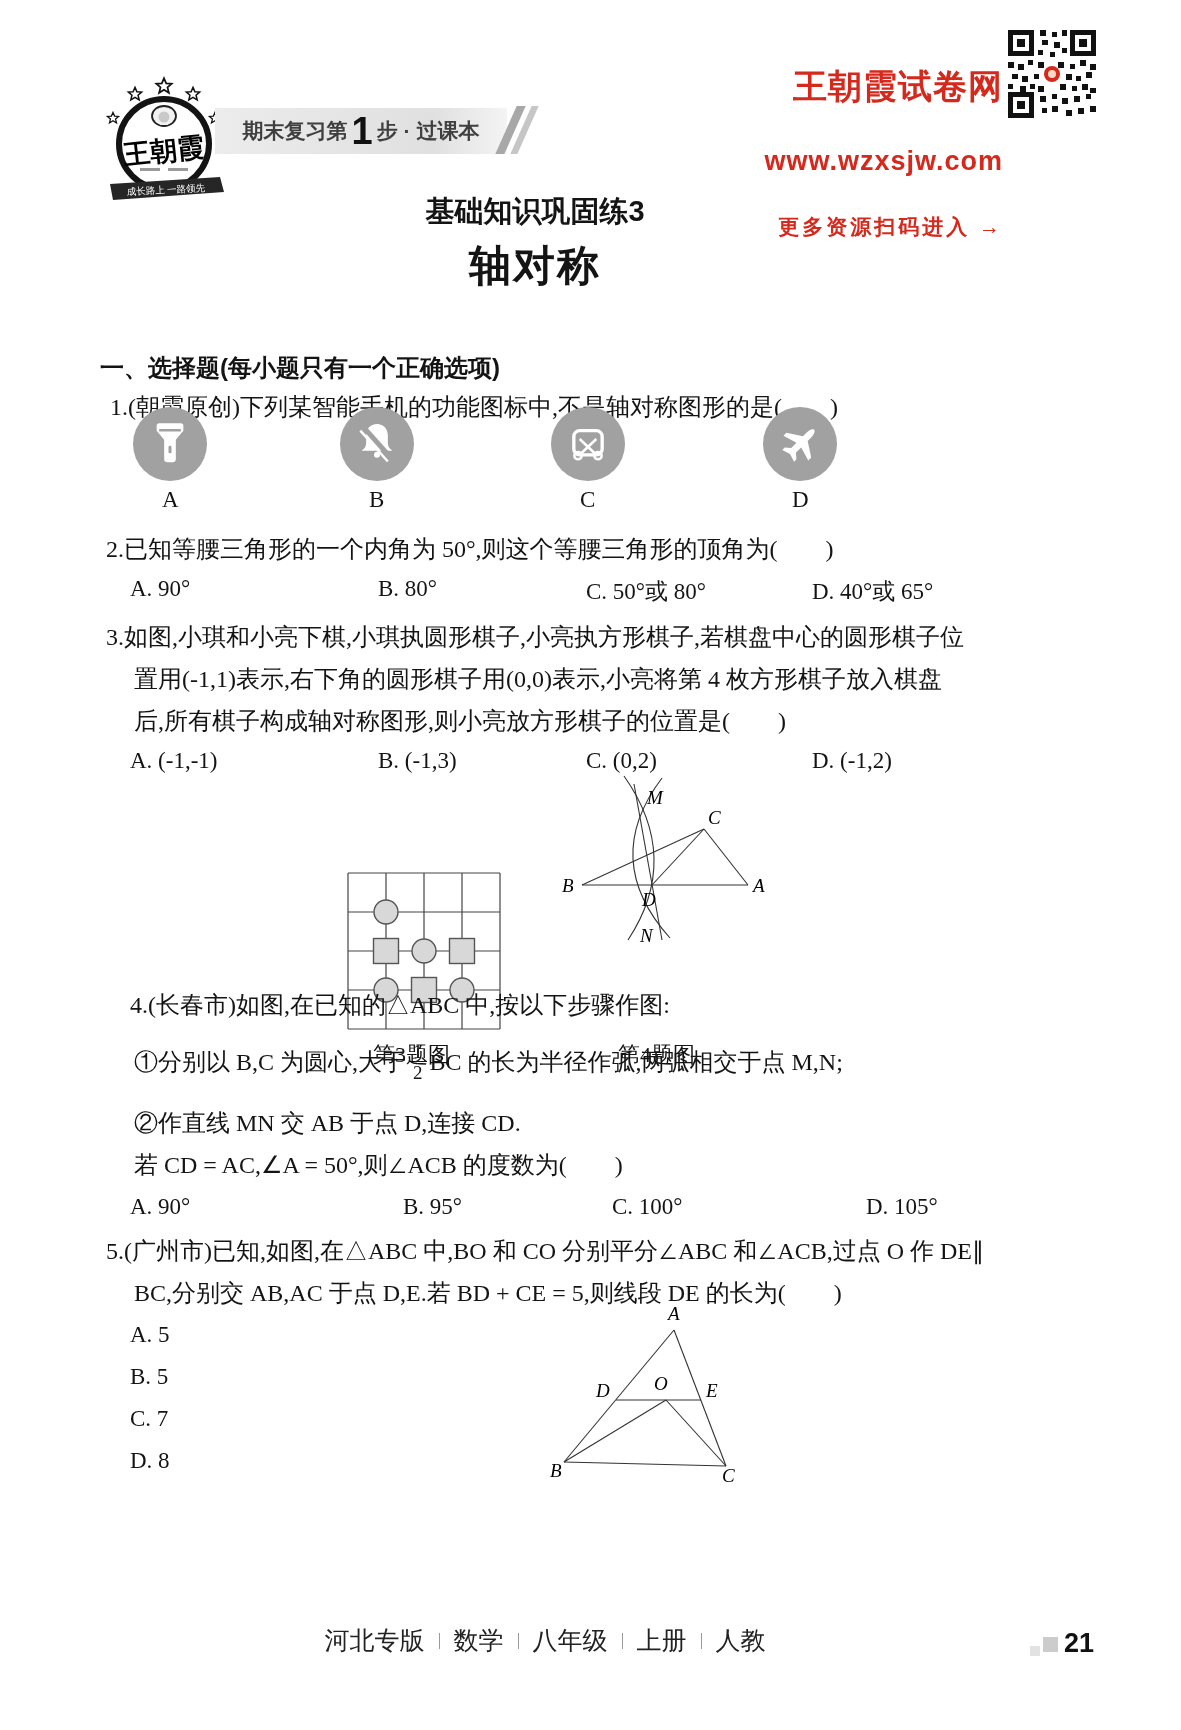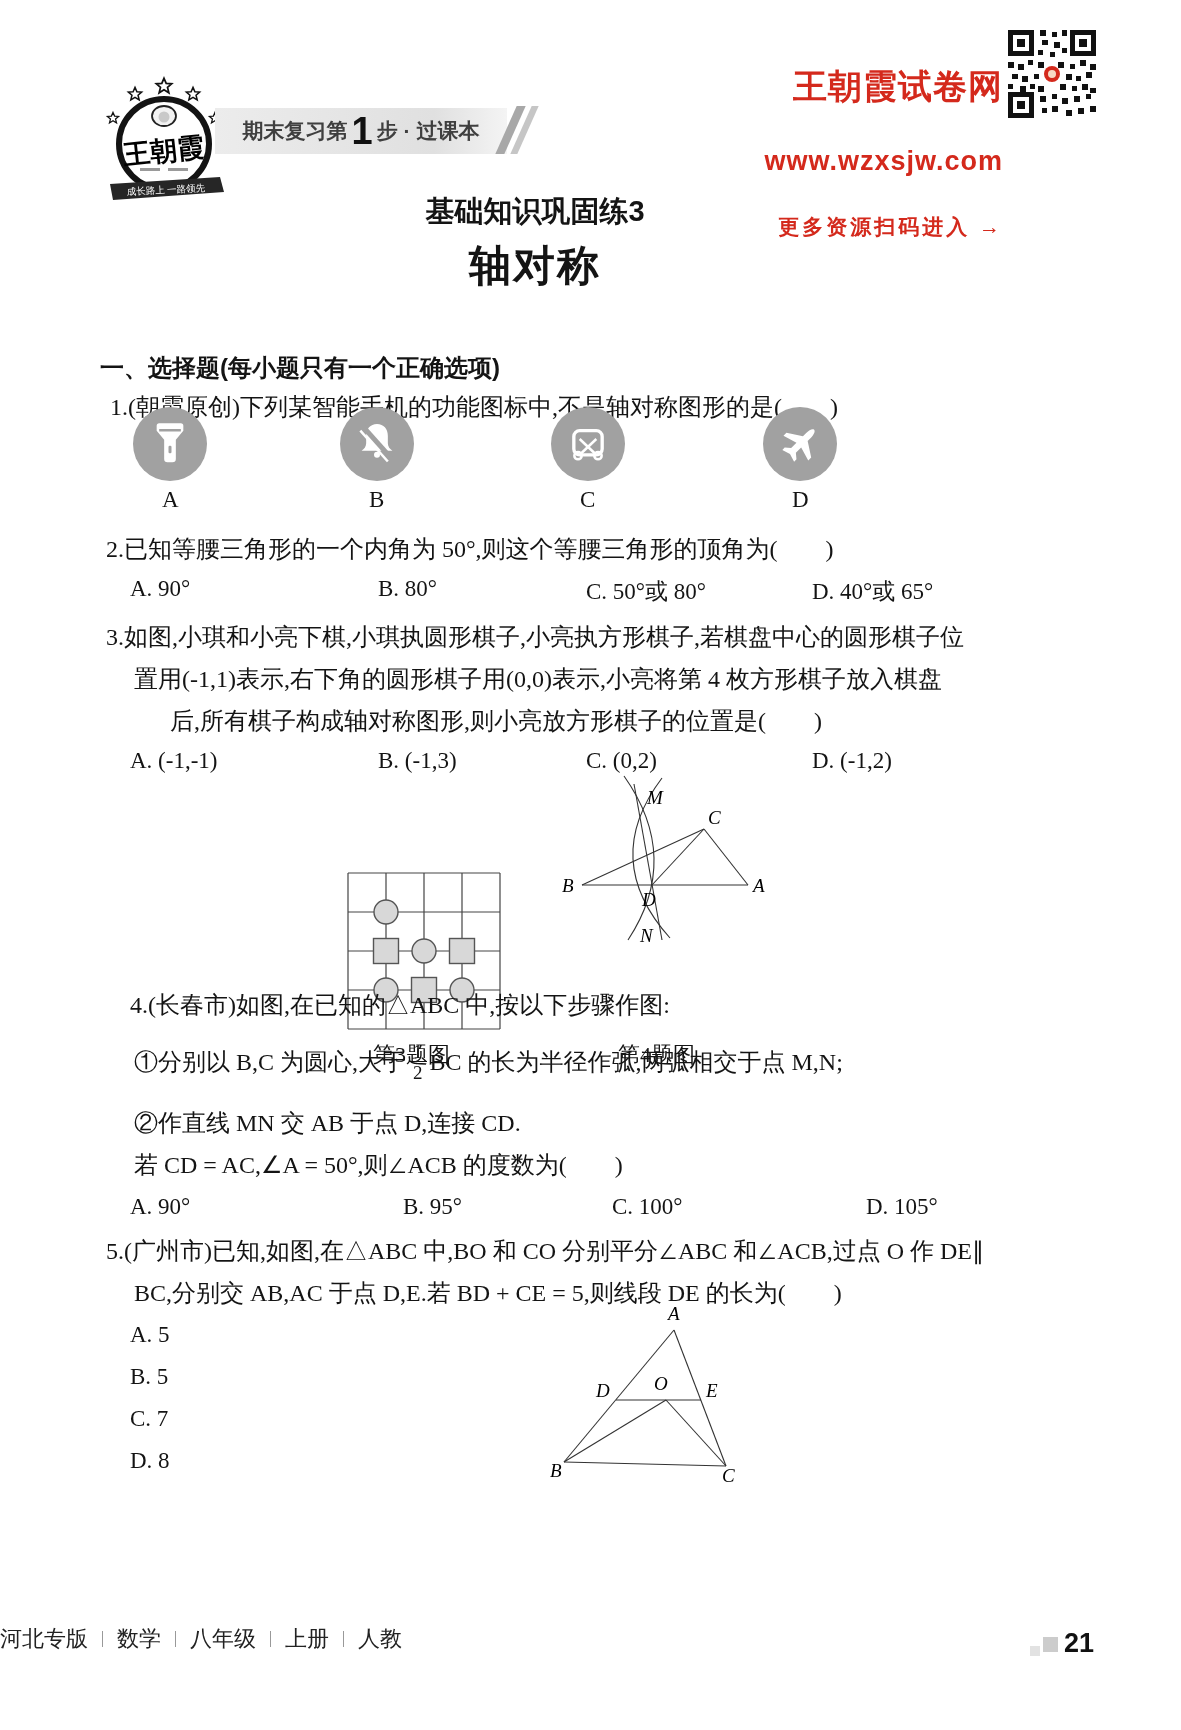--- a/index.html
+++ b/index.html
@@ -22,22 +22,22 @@
   .banner-txt{font-family:"Liberation Sans",sans-serif;font-weight:bold;font-size:21px;color:#3f3f3f;}
   .banner-step{font-family:"Liberation Sans",sans-serif;font-weight:bold;font-size:38px;color:#111;padding:0 2px;}
   .slash{position:absolute;top:106px;height:48px;transform:skewX(-24deg);}
   .icon-circle{position:absolute;width:74px;height:74px;border-radius:50%;background:#a1a1a1;
                display:flex;align-items:center;justify-content:center;}
   .icon-label{font-size:23px;}
   .frac{display:inline-flex;flex-direction:column;align-items:center;font-size:19px;line-height:19px;
         vertical-align:middle;margin:0 3px;}
   .frac .den{border-top:1.5px solid #141414;padding:1px 4px 0 4px;}
   .step-line{display:flex;align-items:center;font-size:24px;white-space:pre;}
-  .footer{position:absolute;left:0;top:1624px;width:1090px;display:flex;
-          align-items:center;gap:14px;font-family:"Liberation Sans",sans-serif;font-size:22px;color:#222;}
+  .footer{position:absolute;left:0;top:1624px;width:1090px;display:flex;justify-content:center;
+          align-items:center;gap:14px;font-family:"Liberation Sans",sans-serif;font-size:25px;color:#222;}
   .fsep{width:1px;height:16px;background:#999;}
   .pagenum{font-family:"Liberation Sans",sans-serif;font-weight:bold;font-size:27px;color:#111;}
   .sq{position:absolute;}
   svg text{font-family:"Liberation Serif",serif;}
   .fig-cap{font-size:22px;}
 </style>
 </head>
 <body>
 
 <div class="page">
@@ -143,21 +143,21 @@
   <div class="abs icon-label" style="left:792px;top:487px;">D</div>
 
   <div class="abs body-t" style="left:106px;top:534px;">2.已知等腰三角形的一个内角为 50°,则这个等腰三角形的顶角为(　　)</div>
   <div class="abs opt" style="left:130px;top:576px;">A. 90°</div>
   <div class="abs opt" style="left:378px;top:576px;">B. 80°</div>
   <div class="abs opt" style="left:586px;top:576px;">C. 50°或 80°</div>
   <div class="abs opt" style="left:812px;top:576px;">D. 40°或 65°</div>
 
   <div class="abs body-t" style="left:106px;top:622px;">3.如图,小琪和小亮下棋,小琪执圆形棋子,小亮执方形棋子,若棋盘中心的圆形棋子位</div>
   <div class="abs body-t" style="left:134px;top:664px;">置用(-1,1)表示,右下角的圆形棋子用(0,0)表示,小亮将第 4 枚方形棋子放入棋盘</div>
-  <div class="abs body-t" style="left:134px;top:706px;margin-left:36px;">后,所有棋子构成轴对称图形,则小亮放方形棋子的位置是(　　)</div>
+  <div class="abs body-t" style="left:134px;top:706px;">后,所有棋子构成轴对称图形,则小亮放方形棋子的位置是(　　)</div>
   <div class="abs opt" style="left:130px;top:748px;">A. (-1,-1)</div>
   <div class="abs opt" style="left:378px;top:748px;">B. (-1,3)</div>
   <div class="abs opt" style="left:586px;top:748px;">C. (0,2)</div>
   <div class="abs opt" style="left:812px;top:748px;">D. (-1,2)</div>
 
   <svg class="abs" style="left:347px;top:872px;" width="154" height="158" viewBox="0 0 154 158">
     <g stroke="#444" stroke-width="1.2">
       <line x1="1" y1="1" x2="1" y2="157"></line>
         <line x1="39" y1="1" x2="39" y2="157"></line>
         <line x1="77" y1="1" x2="77" y2="157"></line>

